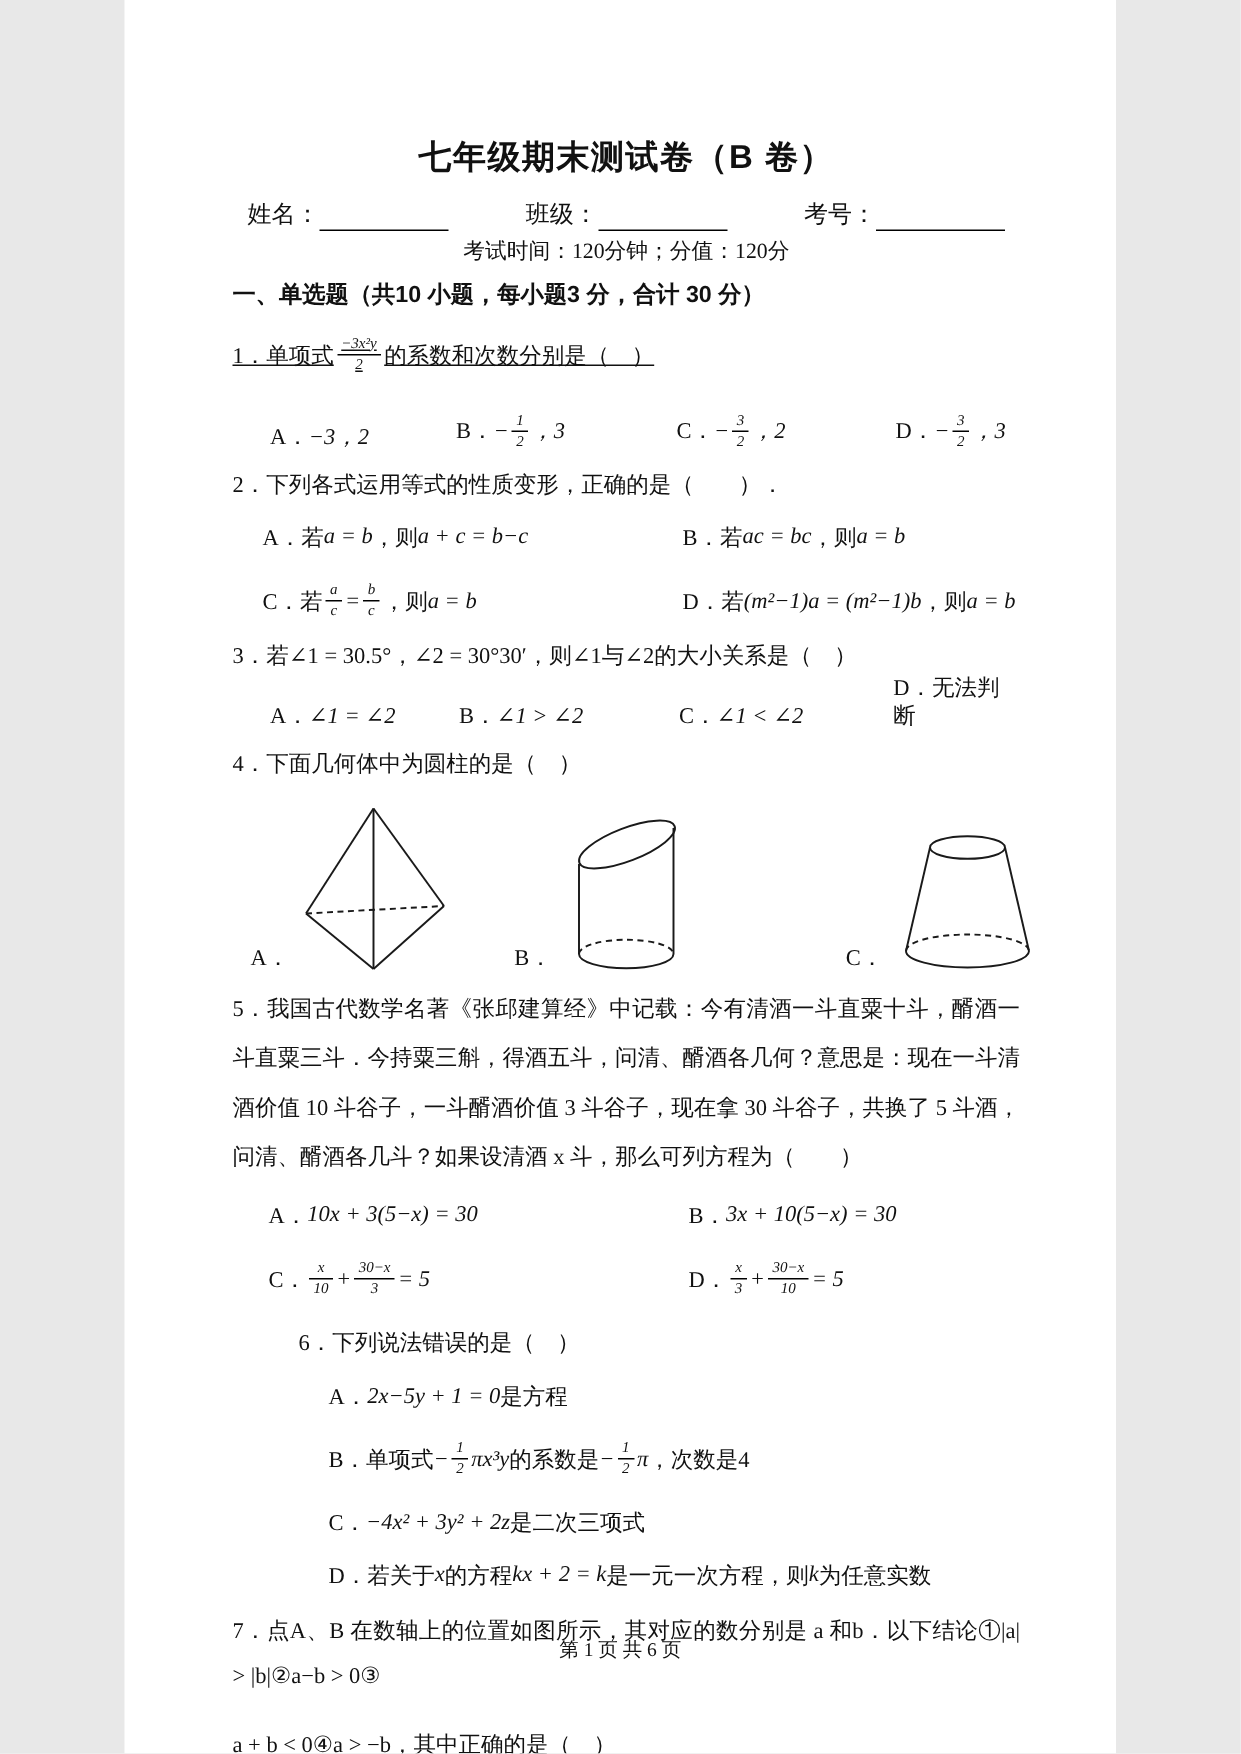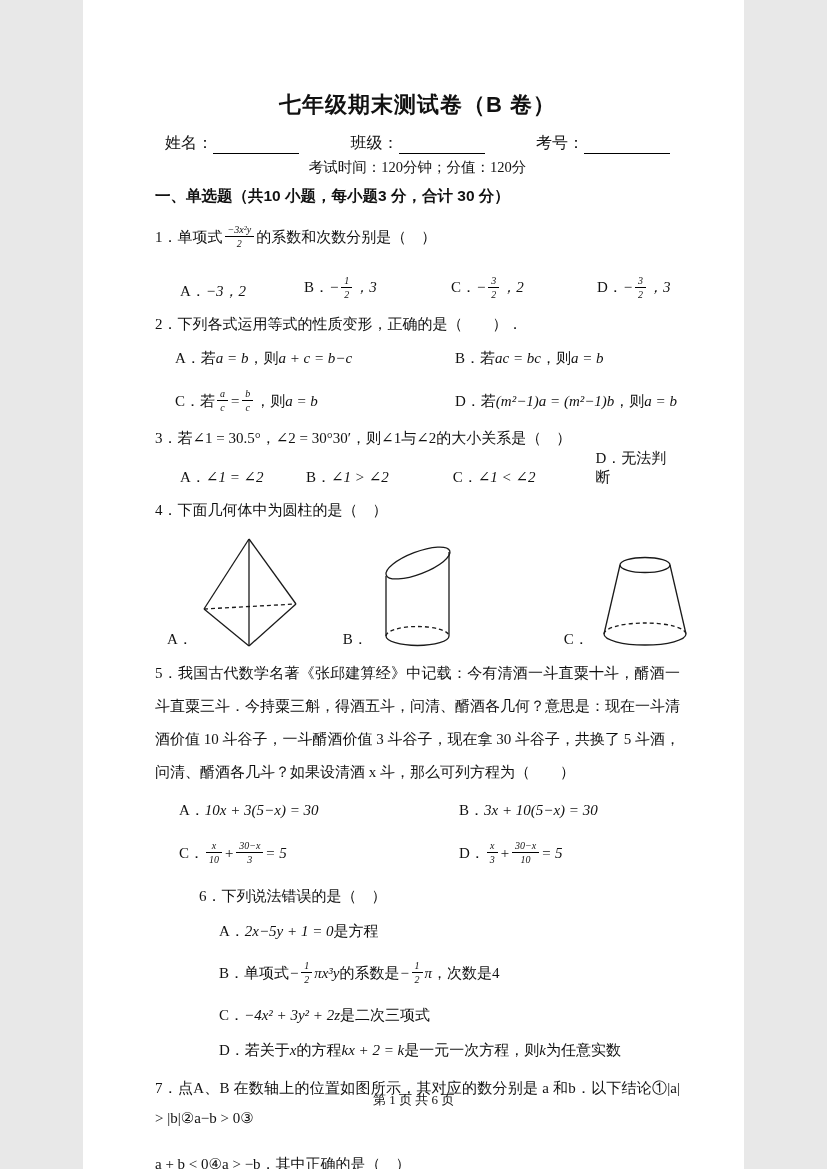--- a/index.html
+++ b/index.html
@@ -19,21 +19,21 @@
     margin-top:13px; font-size:16px;
   }
   .meta-item { display:flex; align-items:flex-end; margin:0 10px; }
   .blank { display:inline-block; width:86px; border-bottom:1px solid #000; height:19px; }
   .info-row { text-align:center; font-size:14.5px; margin-top:4px; }
   .sec-heading {
     margin-top:9px; font-weight:bold; font-size:15.5px;
     font-family:"Liberation Sans","DejaVu Sans",sans-serif;
   }
   .stem { margin-top:12px; line-height:26px; }
-  .stem-tall { margin-top:10px; display:flex; align-items:center; height:40px; }
+  .stem-tall { margin-top:10px; display:flex; align-items:center; height:40px;text-decoration:underline; }
   .just { text-align:justify; }
   .m { font-style:italic; }
   .frac {
     display:inline-block; vertical-align:middle; text-align:center;
     font-style:italic; line-height:1.1; font-size:10px; margin:0 2px;
     transform:translateY(-1px);
   }
   .frac .num { display:block; padding:0 3px 1px; }
   .frac .den { display:block; border-top:1px solid #000; padding:1px 3px 0; }
   .row4 { display:flex; align-items:flex-end; padding-left:25px; height:38px; margin-top:6px; }

